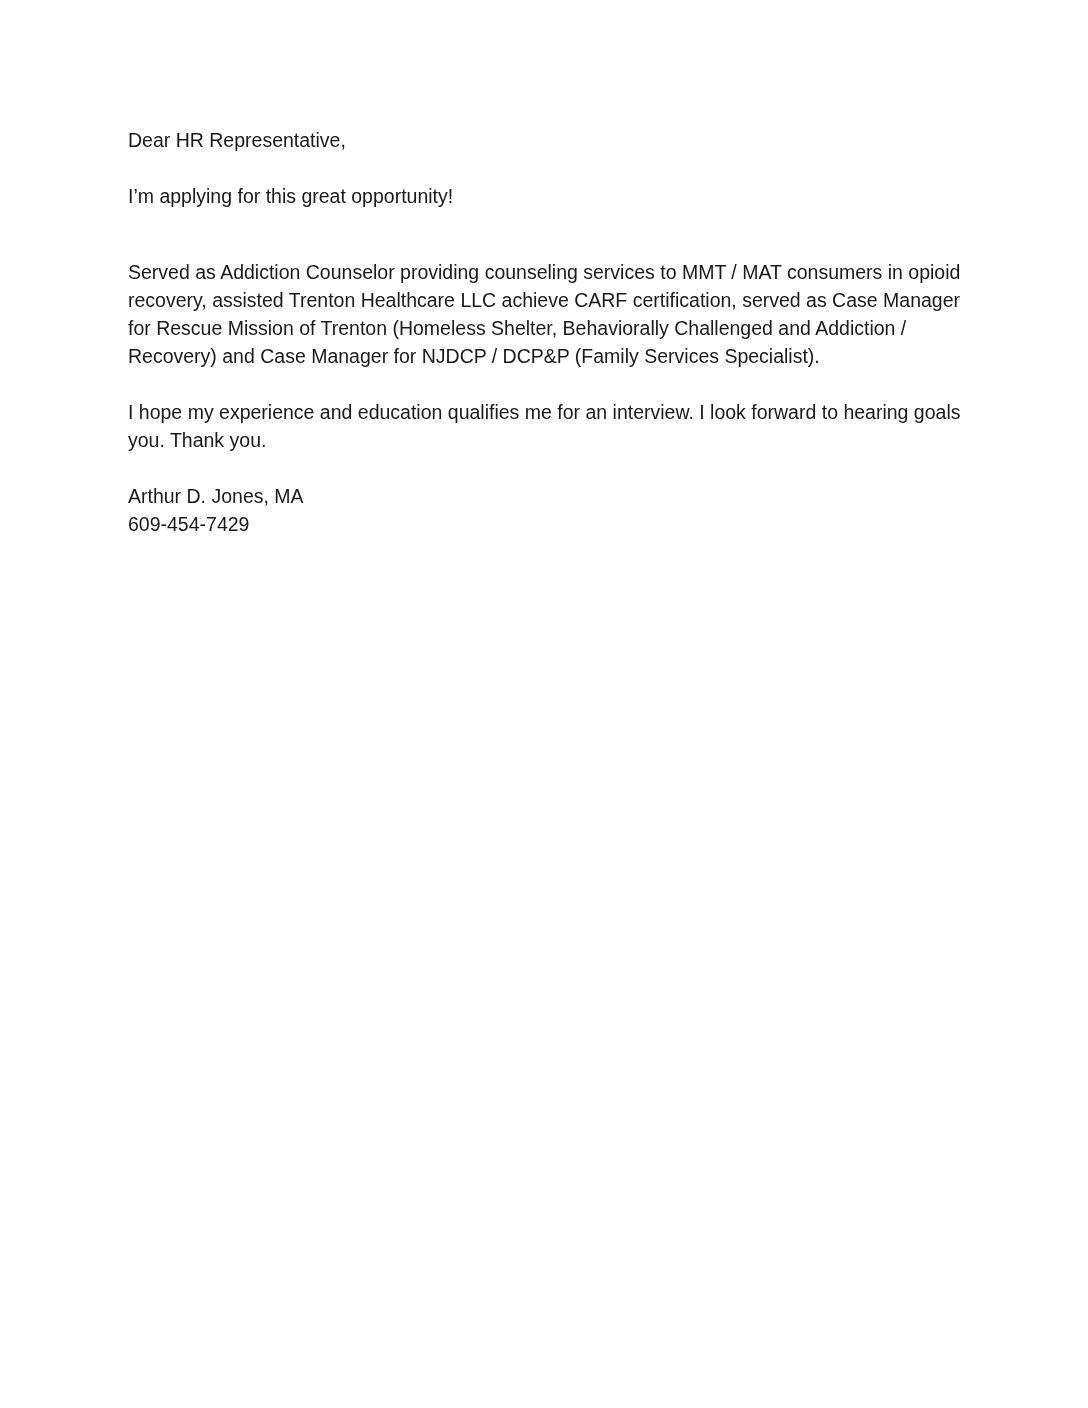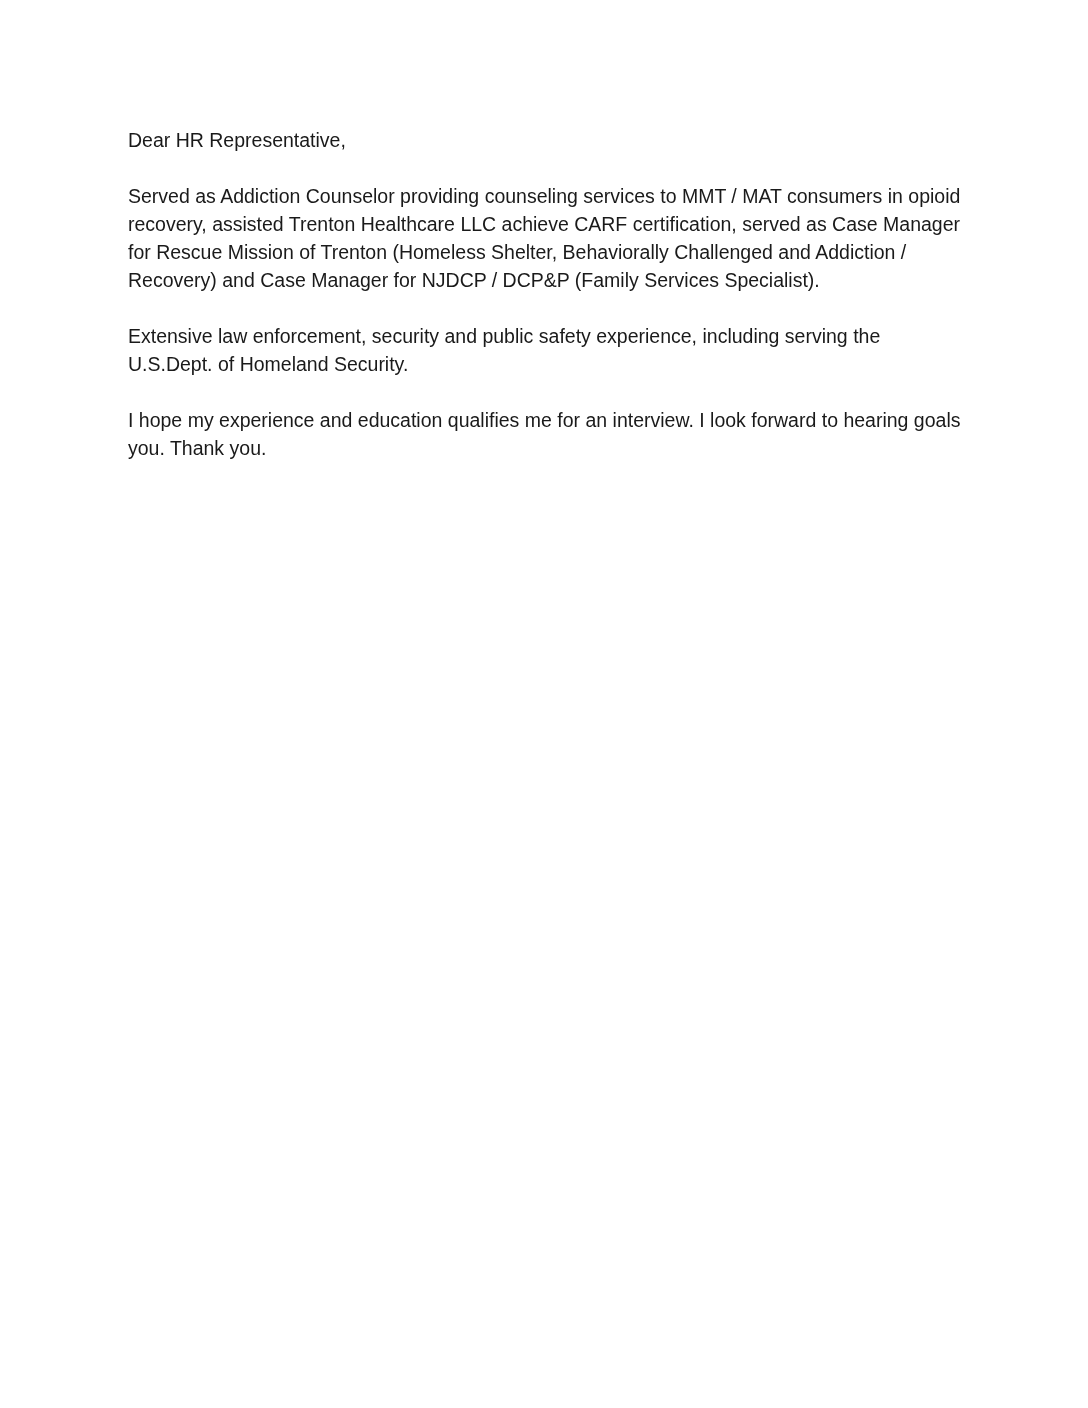--- a/index.html
+++ b/index.html
@@ -29,23 +29,25 @@
   .sig-block p {
     margin: 0;
   }
 </style>
 </head>
 <body>
 
 <div class="page">
   <p class="salutation">Dear HR Representative,</p>
 
+  <p class="opening">I’m applying for this great opportunity!</p>
 
   <p class="para">Served as Addiction Counselor providing counseling services to MMT / MAT consumers in opioid recovery, assisted Trenton Healthcare LLC achieve CARF certification, served as Case Manager for Rescue Mission of Trenton (Homeless Shelter, Behaviorally Challenged and Addiction / Recovery) and Case Manager for NJDCP / DCP&amp;P (Family Services Specialist).</p>
 
 
-  <p class="para">Extensive law enforcement, security and public safety experience, including serving the U.S.Dept. of Homeland Security.</p>
 
   <p class="para">I hope my experience and education qualifies me for an interview. I look forward to hearing goals you. Thank you.</p>
 
   <div class="sig-block">
+    <p>Arthur D. Jones, MA</p>
+    <p>609-454-7429</p>
   </div>
 </div>
 
 </body></html>

